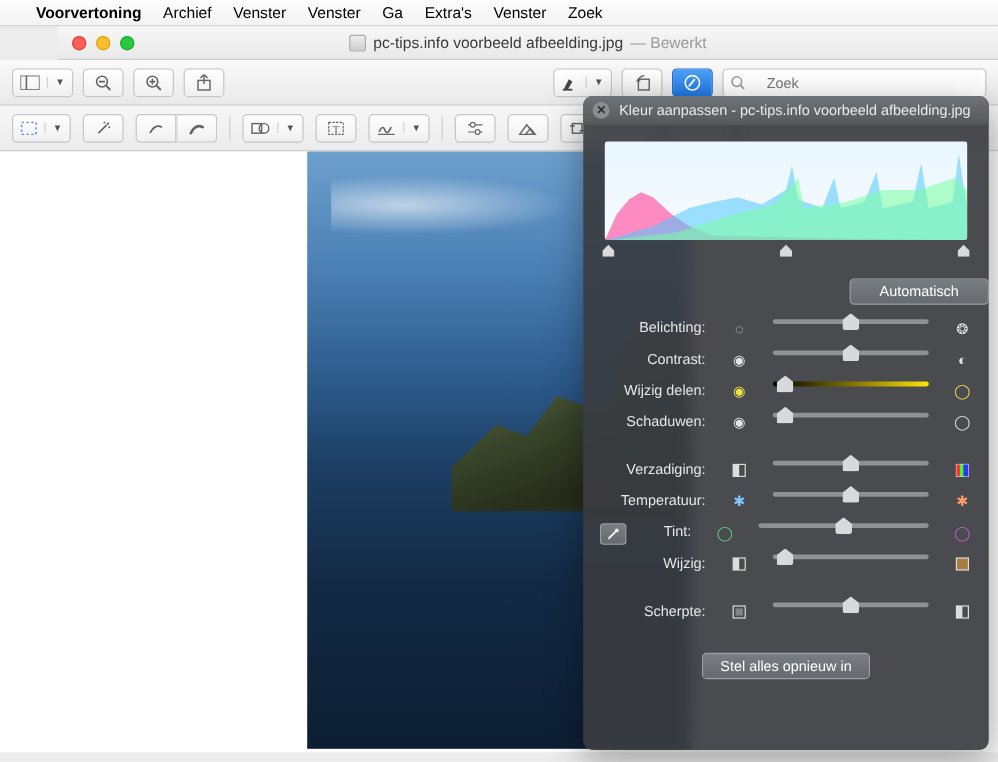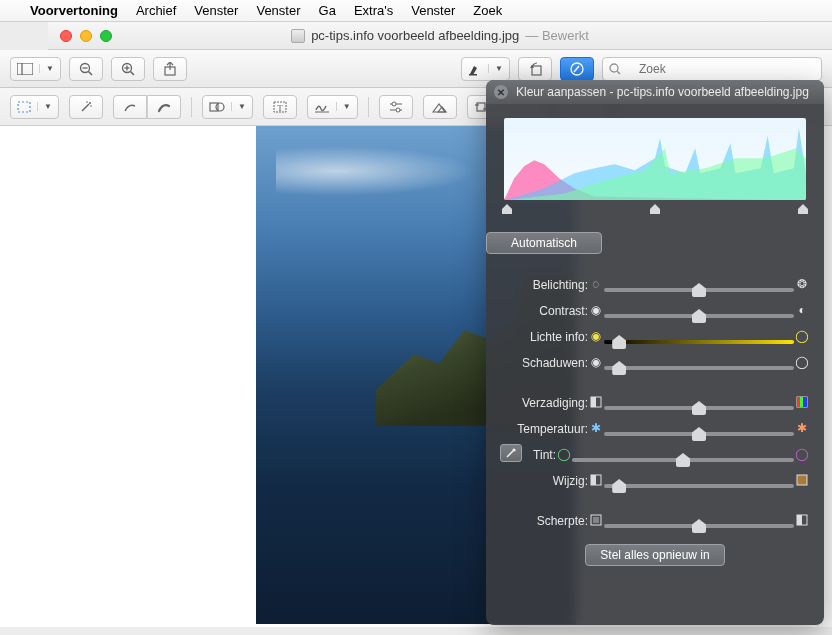--- a/index.html
+++ b/index.html
@@ -56,25 +56,25 @@
   .panel { position:absolute; left:486px; top:80px; width:338px; height:545px; background: rgba(58,60,64,.92); border-radius:8px; box-shadow:0 8px 30px rgba(0,0,0,.35); color:#e6e6e6; z-index:10; backdrop-filter: blur(6px);}  
   .panel-title { height:24px; background: linear-gradient(#6f7276,#56585c); border-radius:8px 8px 0 0; display:flex; align-items:center; padding:0 8px; gap:8px; font-size:12px; color:#eaeaea;}
   .panel-title .close { width:14px; height:14px; border-radius:50%; background:#8b8d91; color:#2f3033; display:flex; align-items:center; justify-content:center; font-size:10px; font-weight:bold;}
   
   .histogram { margin:14px 18px 4px; height:82px; background: linear-gradient(180deg,#e9f6ff,#f7fbff); border-radius:2px; position:relative; overflow:hidden;}
   .hist-svg { position:absolute; inset:0;}
   .hist-track { position:relative; margin:0 18px; height:14px;}
   .hist-track .mark { position:absolute; top:0; width:10px; height:10px; }
   .hist-track .mark svg { display:block;}
   
-  .auto-row { text-align:left; margin:14px 0 8px;}
+  .auto-row { text-align:right; margin:14px 0 8px;}
   .auto-btn { display:inline-block; padding:3px 24px; border:1px solid #9ea1a6; border-radius:4px; background: linear-gradient(#7a7d82,#66696e); color:#fff; font-size:12px;}
   
   .sliders { padding: 4px 14px 0; }
-  .srow { display:flex; align-items:flex-end; height:26px; gap:0;}
+  .srow { display:flex; align-items:flex-start; height:26px; gap:20px;}
   .srow .label { width:88px; text-align:right; font-size:12px; color:#e6e6e6;}
   .srow .icon-l, .srow .icon-r { width:16px; height:16px; display:flex; align-items:center; justify-content:center; font-size:12px;}
   .srow .track { flex:1; height:4px; background:#8f9195; border-radius:2px; position:relative;}
   .srow .track.grad-yellow { background: linear-gradient(90deg,#000,#ffe400);}  
   .srow .thumb { position:absolute; top:50%; transform:translate(-50%,-50%); width:14px; height:14px; background:#d7d9db; border-radius:2px; clip-path: polygon(50% 0%, 100% 40%, 100% 100%, 0% 100%, 0% 40%);}  
   .srow.extra .thumb2 { left:8%;}
   .group-gap { height:14px;}
   .eyedrop { width:22px; height:18px; border:1px solid #9ea1a6; border-radius:3px; background: linear-gradient(#7a7d82,#66696e); display:flex; align-items:center; justify-content:center; margin-right:-2px;}
   
   .reset-row { text-align:center; margin-top:16px;}
@@ -326,21 +326,21 @@
     </div>
     <div class="srow">
       <span class="label">Contrast:</span>
       <span class="icon-l">◉</span>
       <div class="track">
           <span class="thumb" style="left:50%"></span>
         </div>
       <span class="icon-r">◐</span>
     </div>
     <div class="srow extra">
-      <span class="label">Lichte info:</span>
+      <span class="label">Wijzig delen:</span>
       <span class="icon-l" style="color:#f2e24a">◉</span>
       <div class="track grad-yellow">
           <span class="thumb thumb2"></span>
         </div>
       <span class="icon-r" style="color:#f2e24a">◯</span>
     </div>
     <div class="srow extra">
       <span class="label">Schaduwen:</span>
       <span class="icon-l">◉</span>
       <div class="track">

